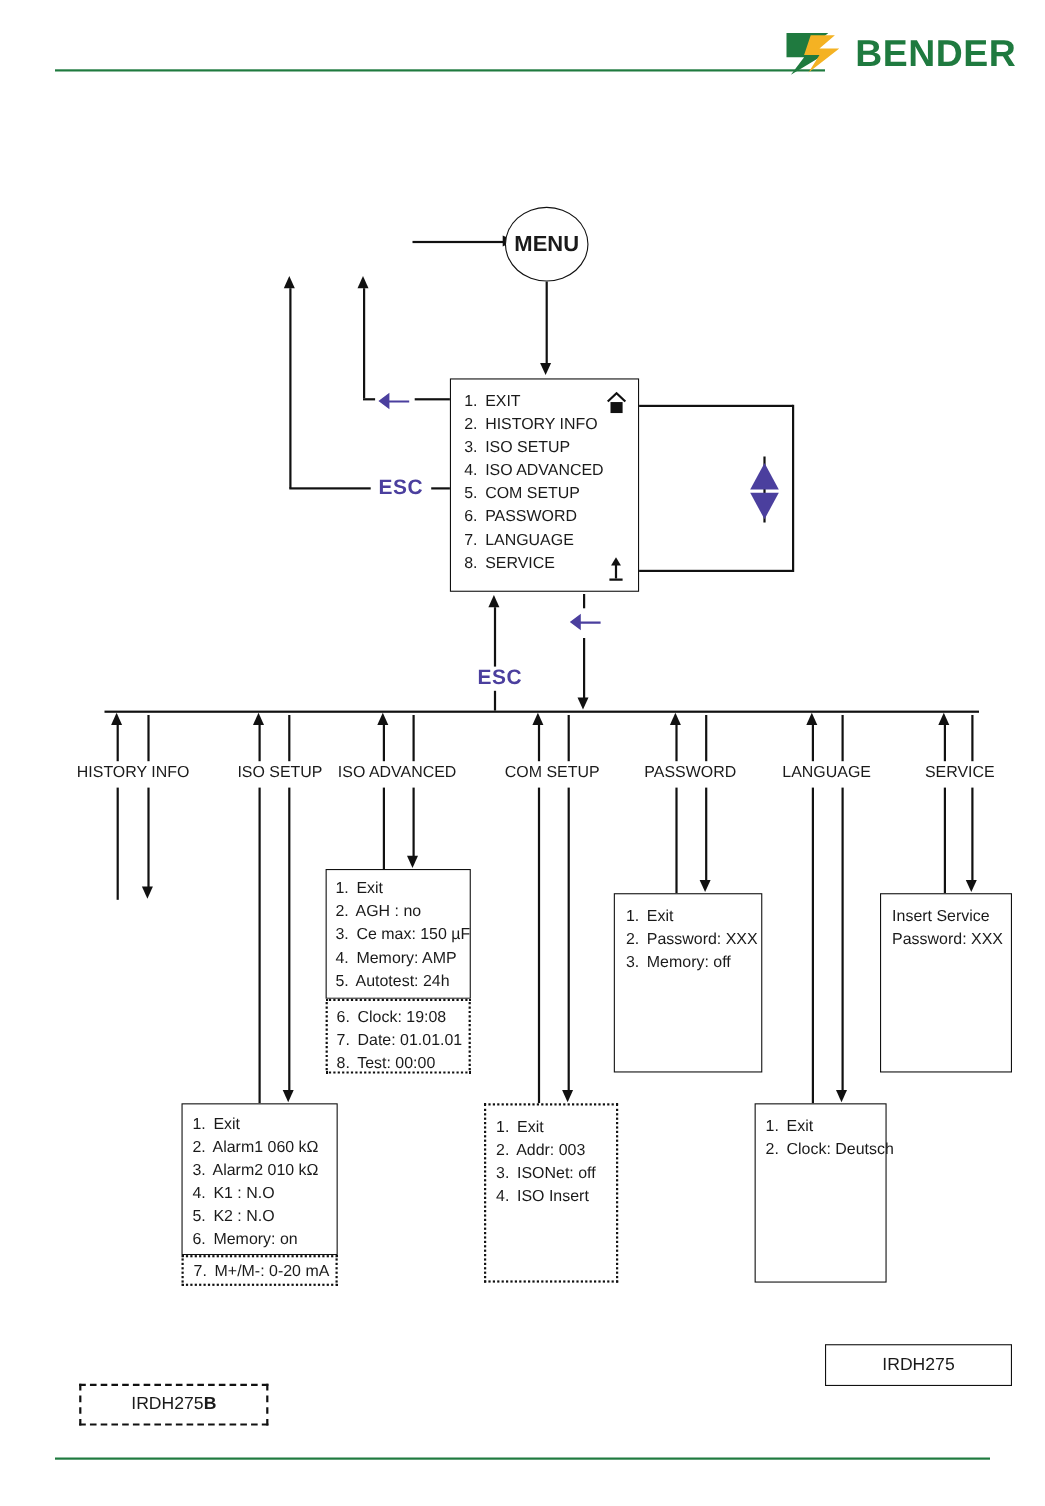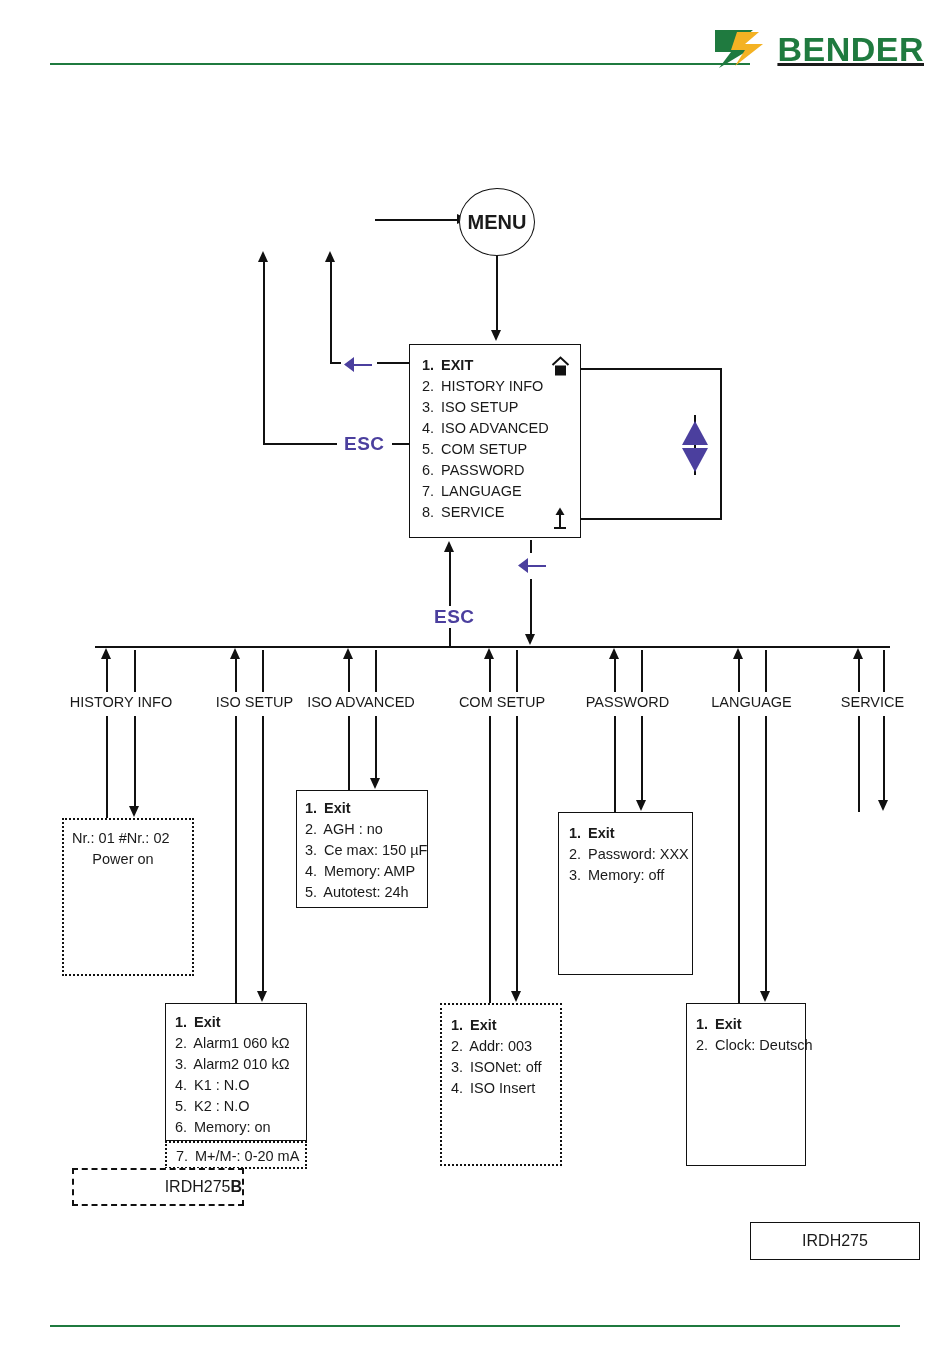--- a/index.html
+++ b/index.html
@@ -8,32 +8,32 @@
     background:#ffffff;
     font-family:"Liberation Sans", sans-serif;
     color:#1a1a1a;
     position:relative;
     overflow:hidden;
   }
   .page{position:absolute;inset:0;}
 
   
   .hdr-rule{position:absolute;left:50px;top:63px;width:700px;height:2px;background:#1f7a3f;}
-  .brand{position:absolute;right:26px;top:28px;display:flex;align-items:center;gap:8px;text-decoration:underline;}
+  .brand{position:absolute;right:26px;top:28px;display:flex;align-items:center;gap:8px;}
   .brand-mark{width:56px;height:42px;position:relative;}
   .brand-name{font-size:34px;font-weight:bold;color:#1f7a3f;letter-spacing:.5px;line-height:1;}
 
   .ftr-rule{position:absolute;left:50px;top:1325px;width:850px;height:2px;background:#1f7a3f;}
 
   
   .lcd{position:absolute;box-sizing:border-box;background:#fff;}
   .solid{border:1.6px solid #111;}
   .dotted{border:2.4px dotted #111;}
   .lcd-line{font-size:14.5px;line-height:21px;white-space:nowrap;}
-  .lcd-line b{font-weight:bold;}
+  .lcd-line b{font-weight:normal;}
   .num{display:inline-block;min-width:15px;}
 
   .vline{position:absolute;background:#111;width:1.6px;}
   .hline{position:absolute;background:#111;height:1.6px;}
 
   .arrow-up,.arrow-down,.arrow-left,.arrow-right{position:absolute;width:0;height:0;}
   .arrow-up{border-left:5.5px solid transparent;border-right:5.5px solid transparent;border-bottom:11px solid #111;}
   .arrow-down{border-left:5.5px solid transparent;border-right:5.5px solid transparent;border-top:11px solid #111;}
   .arrow-right{border-top:5.5px solid transparent;border-bottom:5.5px solid transparent;border-left:11px solid #111;}
 
@@ -208,40 +208,45 @@
   <div class="vline" style="left:765px;top:716px;height:277px;"></div>
   <div class="arrow-down" style="left:760px;top:991px;"></div>
 
   <div class="vline" style="left:858px;top:657px;height:35px;"></div>
   <div class="arrow-up" style="left:853px;top:648px;"></div>
   <div class="vline" style="left:858px;top:716px;height:96px;"></div>
   <div class="vline" style="left:883px;top:650px;height:42px;"></div>
   <div class="vline" style="left:883px;top:716px;height:86px;"></div>
   <div class="arrow-down" style="left:878px;top:800px;"></div>
 
-  <div class="lcd dotted" style="left:62px;top:818px;width:132px;height:158px;padding:8px 8px 0 8px;">
-    <div class="lcd-line">Nr.: 01      #Nr.: 02</div>
-    <div class="lcd-line" style="text-align:center;padding-right:10px;">Power on</div>
-  </div>
 
   <div class="lcd solid" style="left:296px;top:790px;width:132px;height:118px;padding:7px 7px 0 8px;">
     <div class="lcd-line"><b><span class="num">1.</span> <span>Exit</span></b></div>
     <div class="lcd-line"><span class="num">2.</span> <span>AGH : no</span></div>
     <div class="lcd-line"><span class="num">3.</span> <span>Ce max: 150 µF</span></div>
     <div class="lcd-line"><span class="num">4.</span> <span>Memory: AMP</span></div>
     <div class="lcd-line"><span class="num">5.</span> <span>Autotest: 24h</span></div>
   </div>
 
+  <div class="lcd dotted" style="left:296px;top:908px;width:132px;height:68px;padding:5px 7px 0 8px;">
+    <div class="lcd-line"><span class="num">6.</span> <span>Clock:   19:08</span></div>
+    <div class="lcd-line"><span class="num">7.</span> <span>Date: 01.01.01</span></div>
+    <div class="lcd-line"><span class="num">8.</span> <span>Test:     00:00</span></div>
+  </div>
 
   <div class="lcd solid" style="left:558px;top:812px;width:135px;height:163px;padding:10px 8px 0 10px;">
     <div class="lcd-line"><b><span class="num">1.</span> <span>Exit</span></b></div>
     <div class="lcd-line"><span class="num">2.</span> <span>Password:  XXX</span></div>
     <div class="lcd-line"><span class="num">3.</span> <span>Memory:  off</span></div>
   </div>
 
+  <div class="lcd solid" style="left:800px;top:812px;width:120px;height:163px;padding:10px 8px 0 10px;">
+    <div class="lcd-line">Insert Service</div>
+    <div class="lcd-line">Password: XXX</div>
+  </div>
 
   <div class="lcd solid" style="left:165px;top:1003px;width:142px;height:138px;padding:8px 7px 0 9px;">
     <div class="lcd-line"><b><span class="num">1.</span> <span>Exit</span></b></div>
     <div class="lcd-line"><span class="num">2.</span> <span>Alarm1 060 kΩ</span></div>
     <div class="lcd-line"><span class="num">3.</span> <span>Alarm2 010 kΩ</span></div>
     <div class="lcd-line"><span class="num">4.</span> <span>K1 : N.O</span></div>
     <div class="lcd-line"><span class="num">5.</span> <span>K2 : N.O</span></div>
     <div class="lcd-line"><span class="num">6.</span> <span>Memory: on</span></div>
   </div>
 
@@ -254,21 +259,21 @@
     <div class="lcd-line"><span class="num">2.</span> <span>Addr: 003</span></div>
     <div class="lcd-line"><span class="num">3.</span> <span>ISONet: off</span></div>
     <div class="lcd-line"><span class="num">4.</span> <span>ISO Insert</span></div>
   </div>
 
   <div class="lcd solid" style="left:686px;top:1003px;width:120px;height:163px;padding:10px 7px 0 9px;">
     <div class="lcd-line"><b><span class="num">1.</span> <span>Exit</span></b></div>
     <div class="lcd-line"><span class="num">2.</span> <span>Clock: Deutsch</span></div>
   </div>
 
-  <div class="legend dash" style="left:72px;top:1168px;width:172px;height:38px;justify-content:flex-end;">
+  <div class="legend dash" style="left:72px;top:1258px;width:172px;height:38px;">
     <span>
       <span>IRDH275</span><b>B</b>
     </span>
   </div>
   <div class="legend sol" style="left:750px;top:1222px;width:170px;height:38px;">
     <span>IRDH275</span>
   </div>
 
   <div class="ftr-rule"></div>
 </div>

